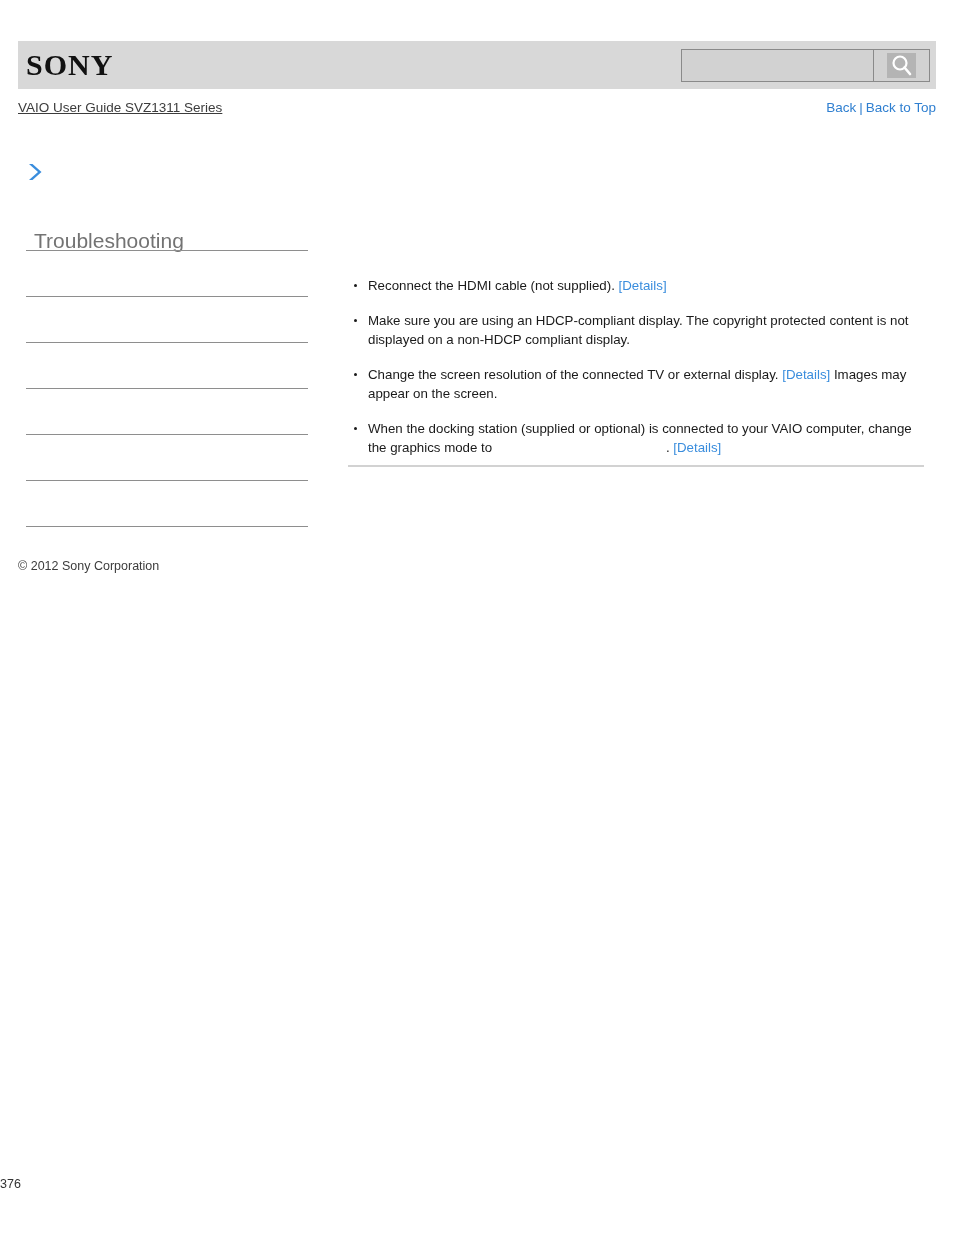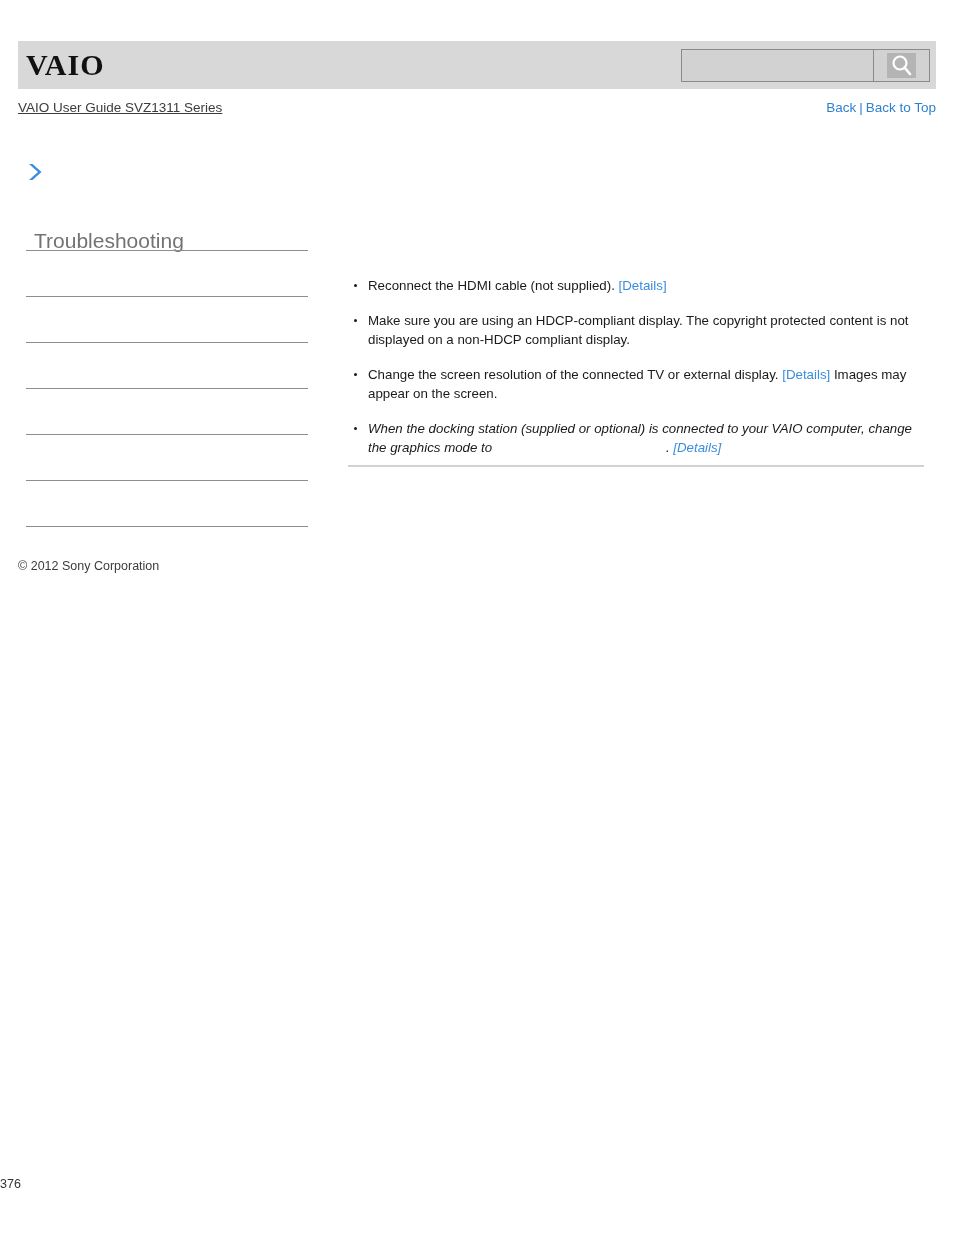--- a/index.html
+++ b/index.html
@@ -190,21 +190,21 @@
     padding: 0;
   }
   ul.tips li {
     position: relative;
     padding-left: 20px;
     margin-bottom: 15px;
     font-size: 13.3px;
     line-height: 19.5px;
     color: #1a1a1a;
   }
-  ul.tips li:last-child { margin-bottom: 12px; font-style: italic; }
+  ul.tips li:last-child { margin-bottom: 12px; }
   ul.tips li .dot {
     position: absolute;
     left: 6px;
     top: 8px;
     width: 3px;
     height: 3px;
     background: #1a1a1a;
     border-radius: 50%;
   }
   .details-link {
@@ -236,21 +236,21 @@
     font-size: 12.5px;
     color: #333;
   }
 </style>
 </head>
 <body>
 
 <div class="page">
 
   <div class="header-bar">
-    <div class="sony-logo">VAIO</div>
+    <div class="sony-logo">SONY</div>
 
     <div class="search-wrap">
       <input class="search-input" type="text" placeholder="" style="">
       <button class="search-btn">
         <span class="glass">
           <svg width="29" height="25" viewBox="0 0 29 25" aria-hidden="true">
             <circle cx="13" cy="10" r="6.5" fill="none" stroke="#ffffff" stroke-width="2.2"></circle>
             <line x1="17.5" y1="14.5" x2="23" y2="21" stroke="#ffffff" stroke-width="2.6" stroke-linecap="round"></line>
           </svg>
         </span>

